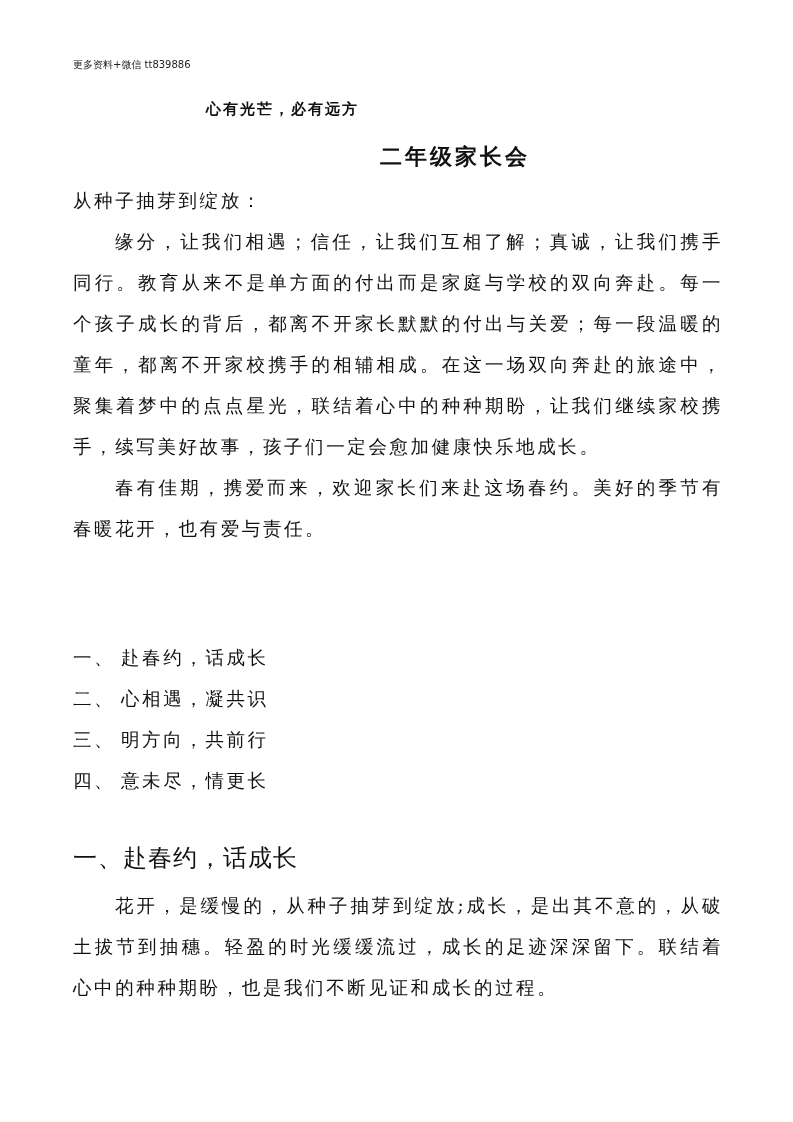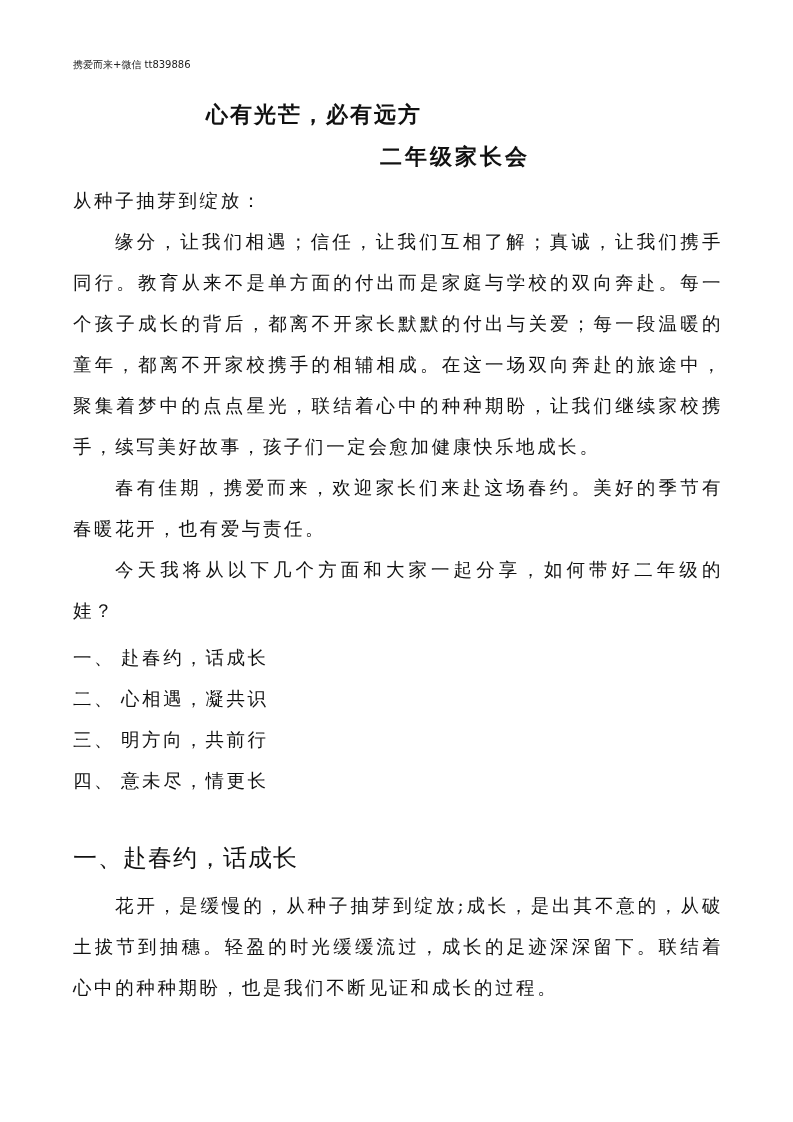--- a/index.html
+++ b/index.html
@@ -21,21 +21,21 @@
       top: 58px;
       font-family: "DejaVu Sans", "Liberation Sans", sans-serif;
       font-size: 10px;
       color: #222222;
       letter-spacing: 0;
     }
     .title-main {
       position: absolute;
       left: 206px;
       top: 100px;
-      font-size: 22px;
+      font-size: 15px;
       font-weight: bold;
       letter-spacing: 2px;
       white-space: nowrap;
     }
     .title-sub {
       position: absolute;
       left: 380px;
       top: 142px;
       font-size: 22px;
       font-weight: bold;
@@ -81,30 +81,29 @@
       top: 842px;
       font-size: 24px;
       font-weight: normal;
       letter-spacing: 1px;
       white-space: nowrap;
     }
   </style>
 </head>
 <body>
 
-<div class="header-note">携爱而来+微信 tt839886</div>
+<div class="header-note">更多资料+微信 tt839886</div>
 
 <div class="title-main">心有光芒，必有远方</div>
 <div class="title-sub">二年级家长会</div>
 
 <div class="body-text salutation">
   <p class="para">从种子抽芽到绽放：</p>
   <p class="para indent">缘分，让我们相遇；信任，让我们互相了解；真诚，让我们携手同行。教育从来不是单方面的付出而是家庭与学校的双向奔赴。每一个孩子成长的背后，都离不开家长默默的付出与关爱；每一段温暖的童年，都离不开家校携手的相辅相成。在这一场双向奔赴的旅途中，聚集着梦中的点点星光，联结着心中的种种期盼，让我们继续家校携手，续写美好故事，孩子们一定会愈加健康快乐地成长。</p>
   <p class="para indent">春有佳期，携爱而来，欢迎家长们来赴这场春约。美好的季节有春暖花开，也有爱与责任。</p>
-  <p class="para indent">今天我将从以下几个方面和大家一起分享，如何带好二年级的娃？</p>
 </div>
 
 <div class="list">
   <div class="list-item">
     <span class="list-num">一、</span>
     <span>赴春约，话成长</span>
   </div>
   <div class="list-item">
     <span class="list-num">二、</span>
     <span>心相遇，凝共识</span>

